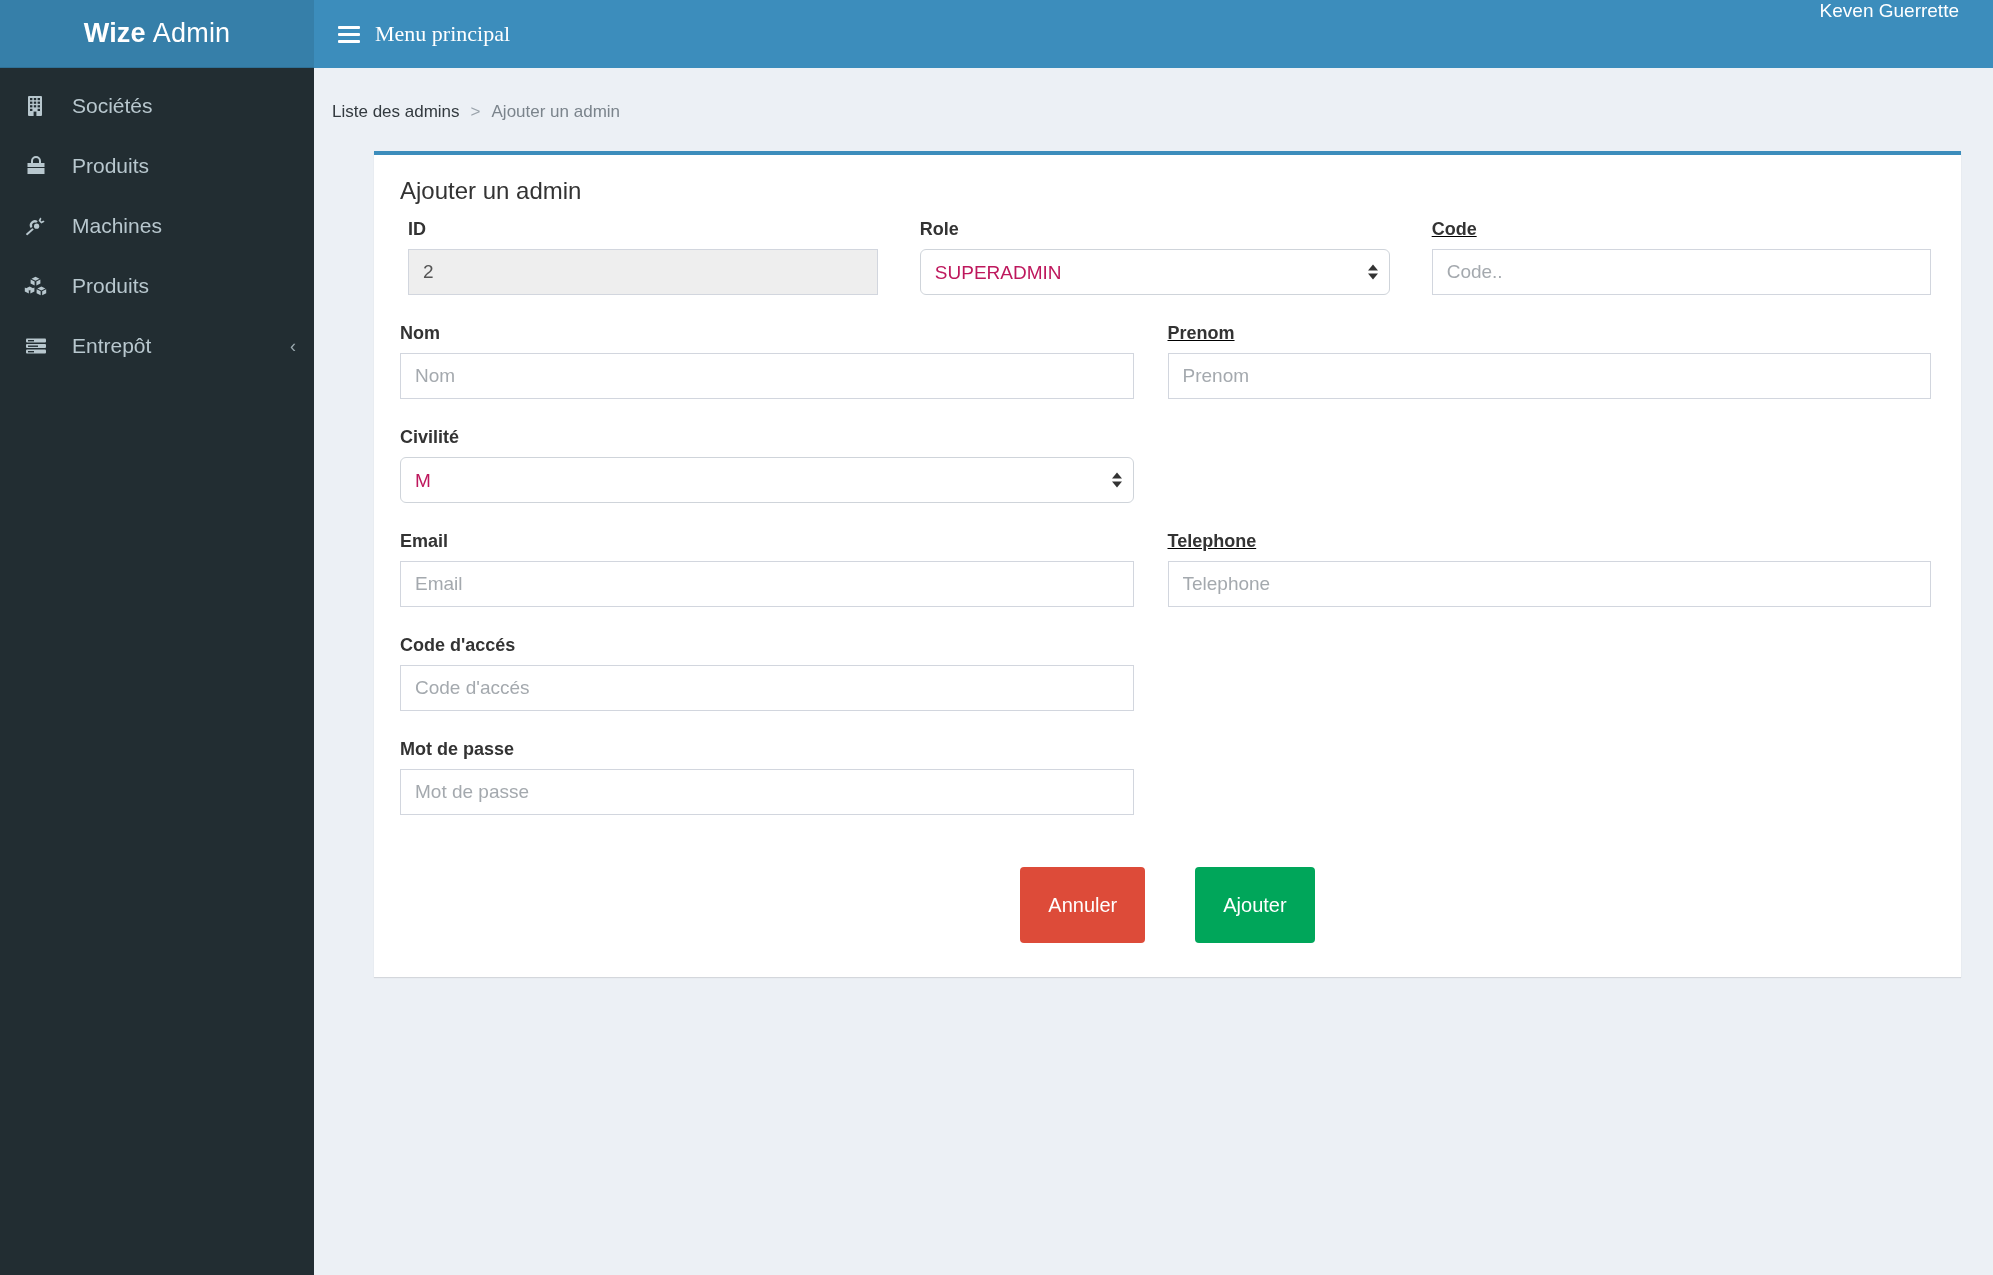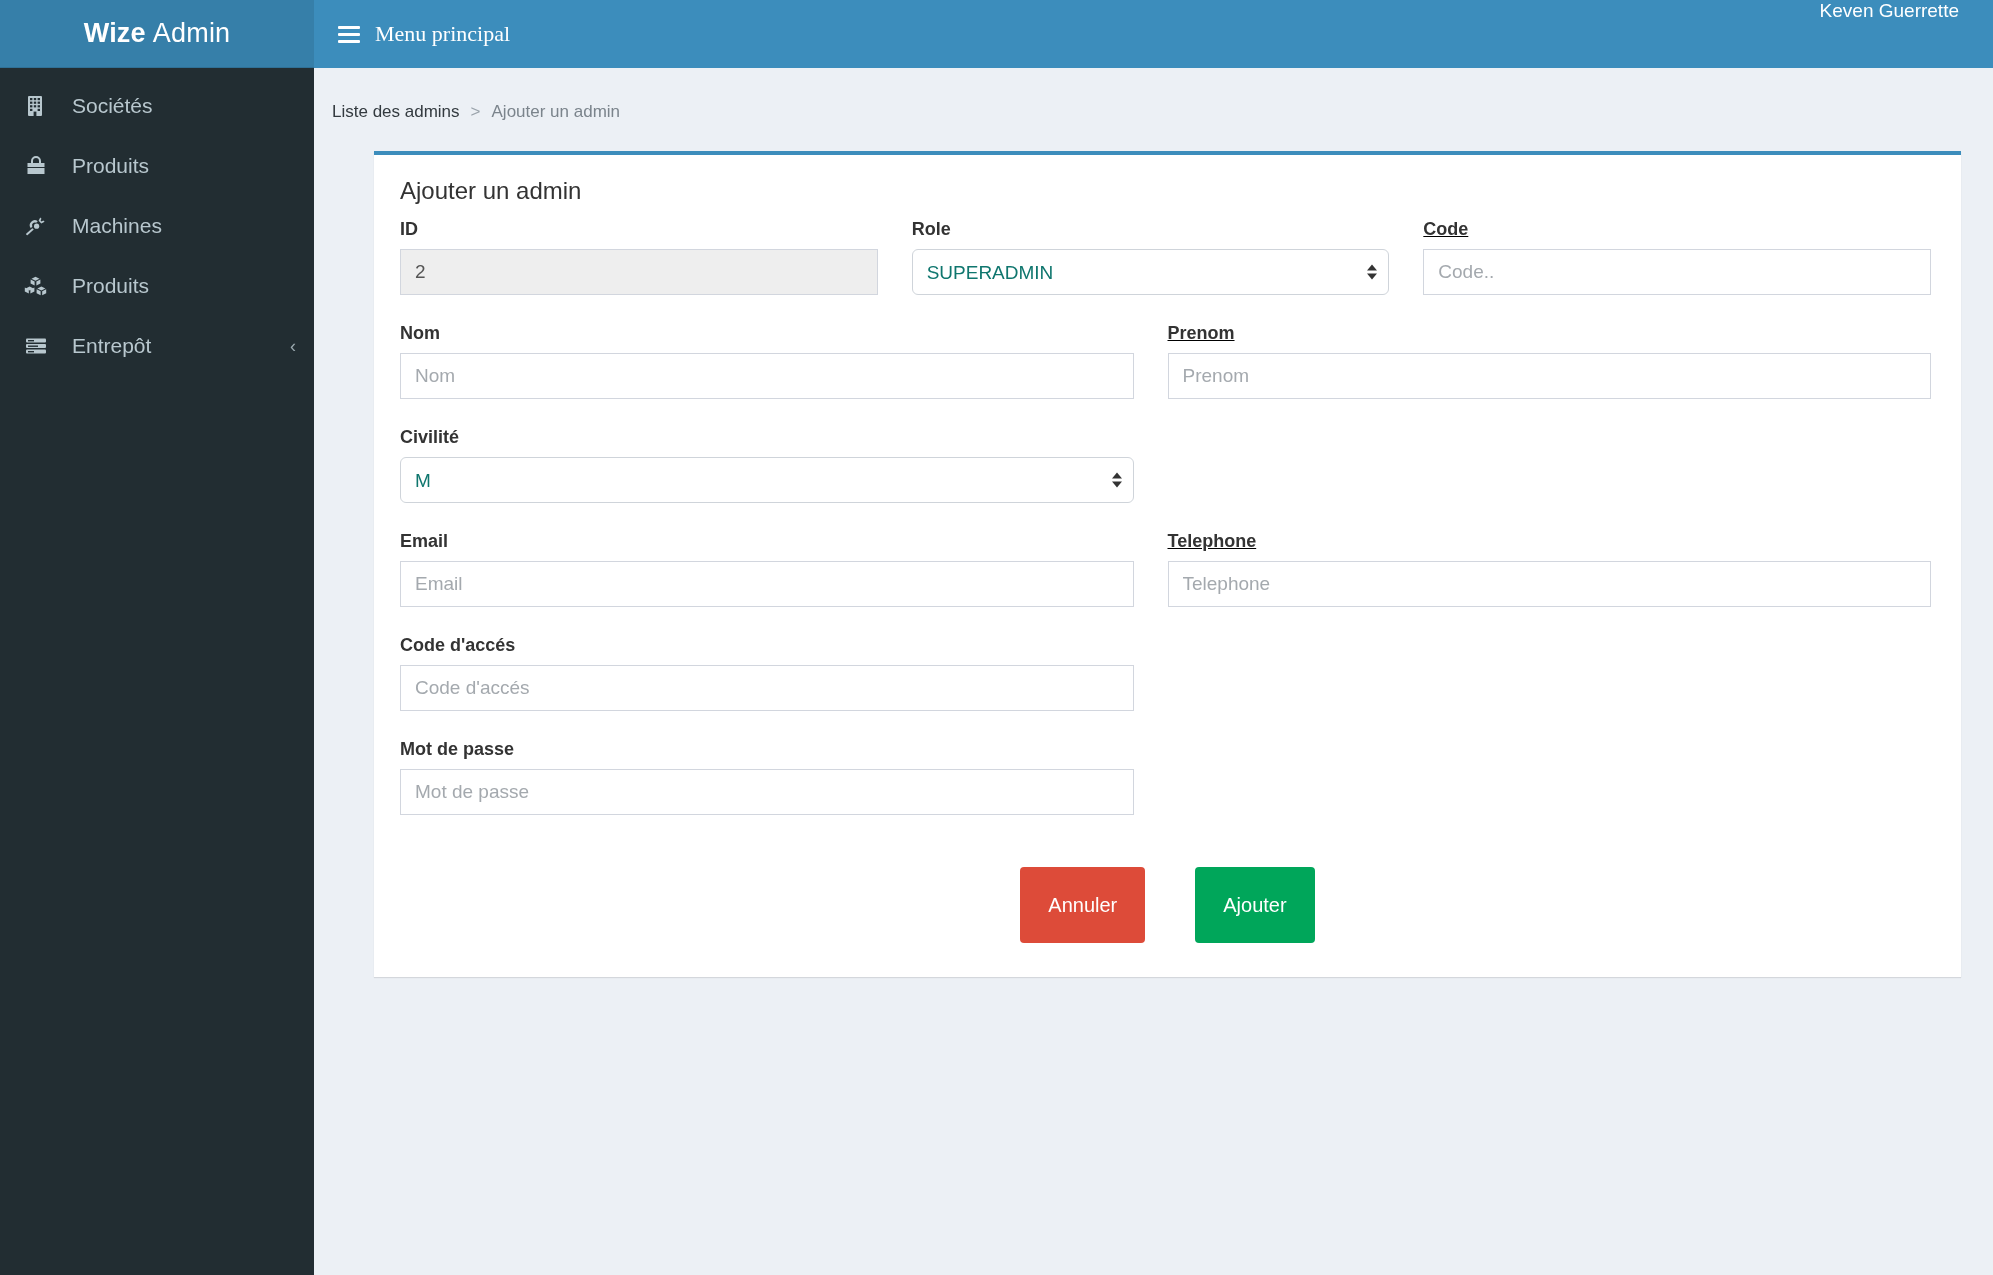--- a/index.html
+++ b/index.html
@@ -121,40 +121,40 @@
   }
   .box-title {
     font-size: 24px;
     font-weight: 400;
     color: #333;
     margin: 0;
   }
   .box-body { padding: 8px 26px 34px 26px; }
 
   .row { display: flex; gap: 0; margin-bottom: 6px; }
-  .col-4 { width: 33.333%; padding-right: 34px; }
+  .col-4 { width: 33.333%; padding-right: 34px; margin-left: 8px; }
   .col-6 { width: 50%; padding-right: 34px; }
   .col-4:last-child, .col-6:last-child { padding-right: 4px; text-decoration: underline; }
 
   .form-group { margin-bottom: 22px; }
   label.form-label {
     display: block;
     font-size: 18px;
     font-weight: 700;
     color: #333;
     margin-bottom: 9px;
   }
 
   .form-control {
     width: 100%;
     height: 46px;
     padding: 8px 14px;
     font-size: 19px;
     font-family: "Liberation Sans", sans-serif;
-    color: #0f766e;
+    color: #be185d;
     background: #fff;
     border: 1px solid #d2d6de;
     border-radius: 0;
     outline: none;
   }
   .form-control::placeholder { color: #a4a9ae; opacity: 1; }
   .form-control:disabled,
   .form-control[readonly] {
     background: #eeeeee;
     color: #555;

